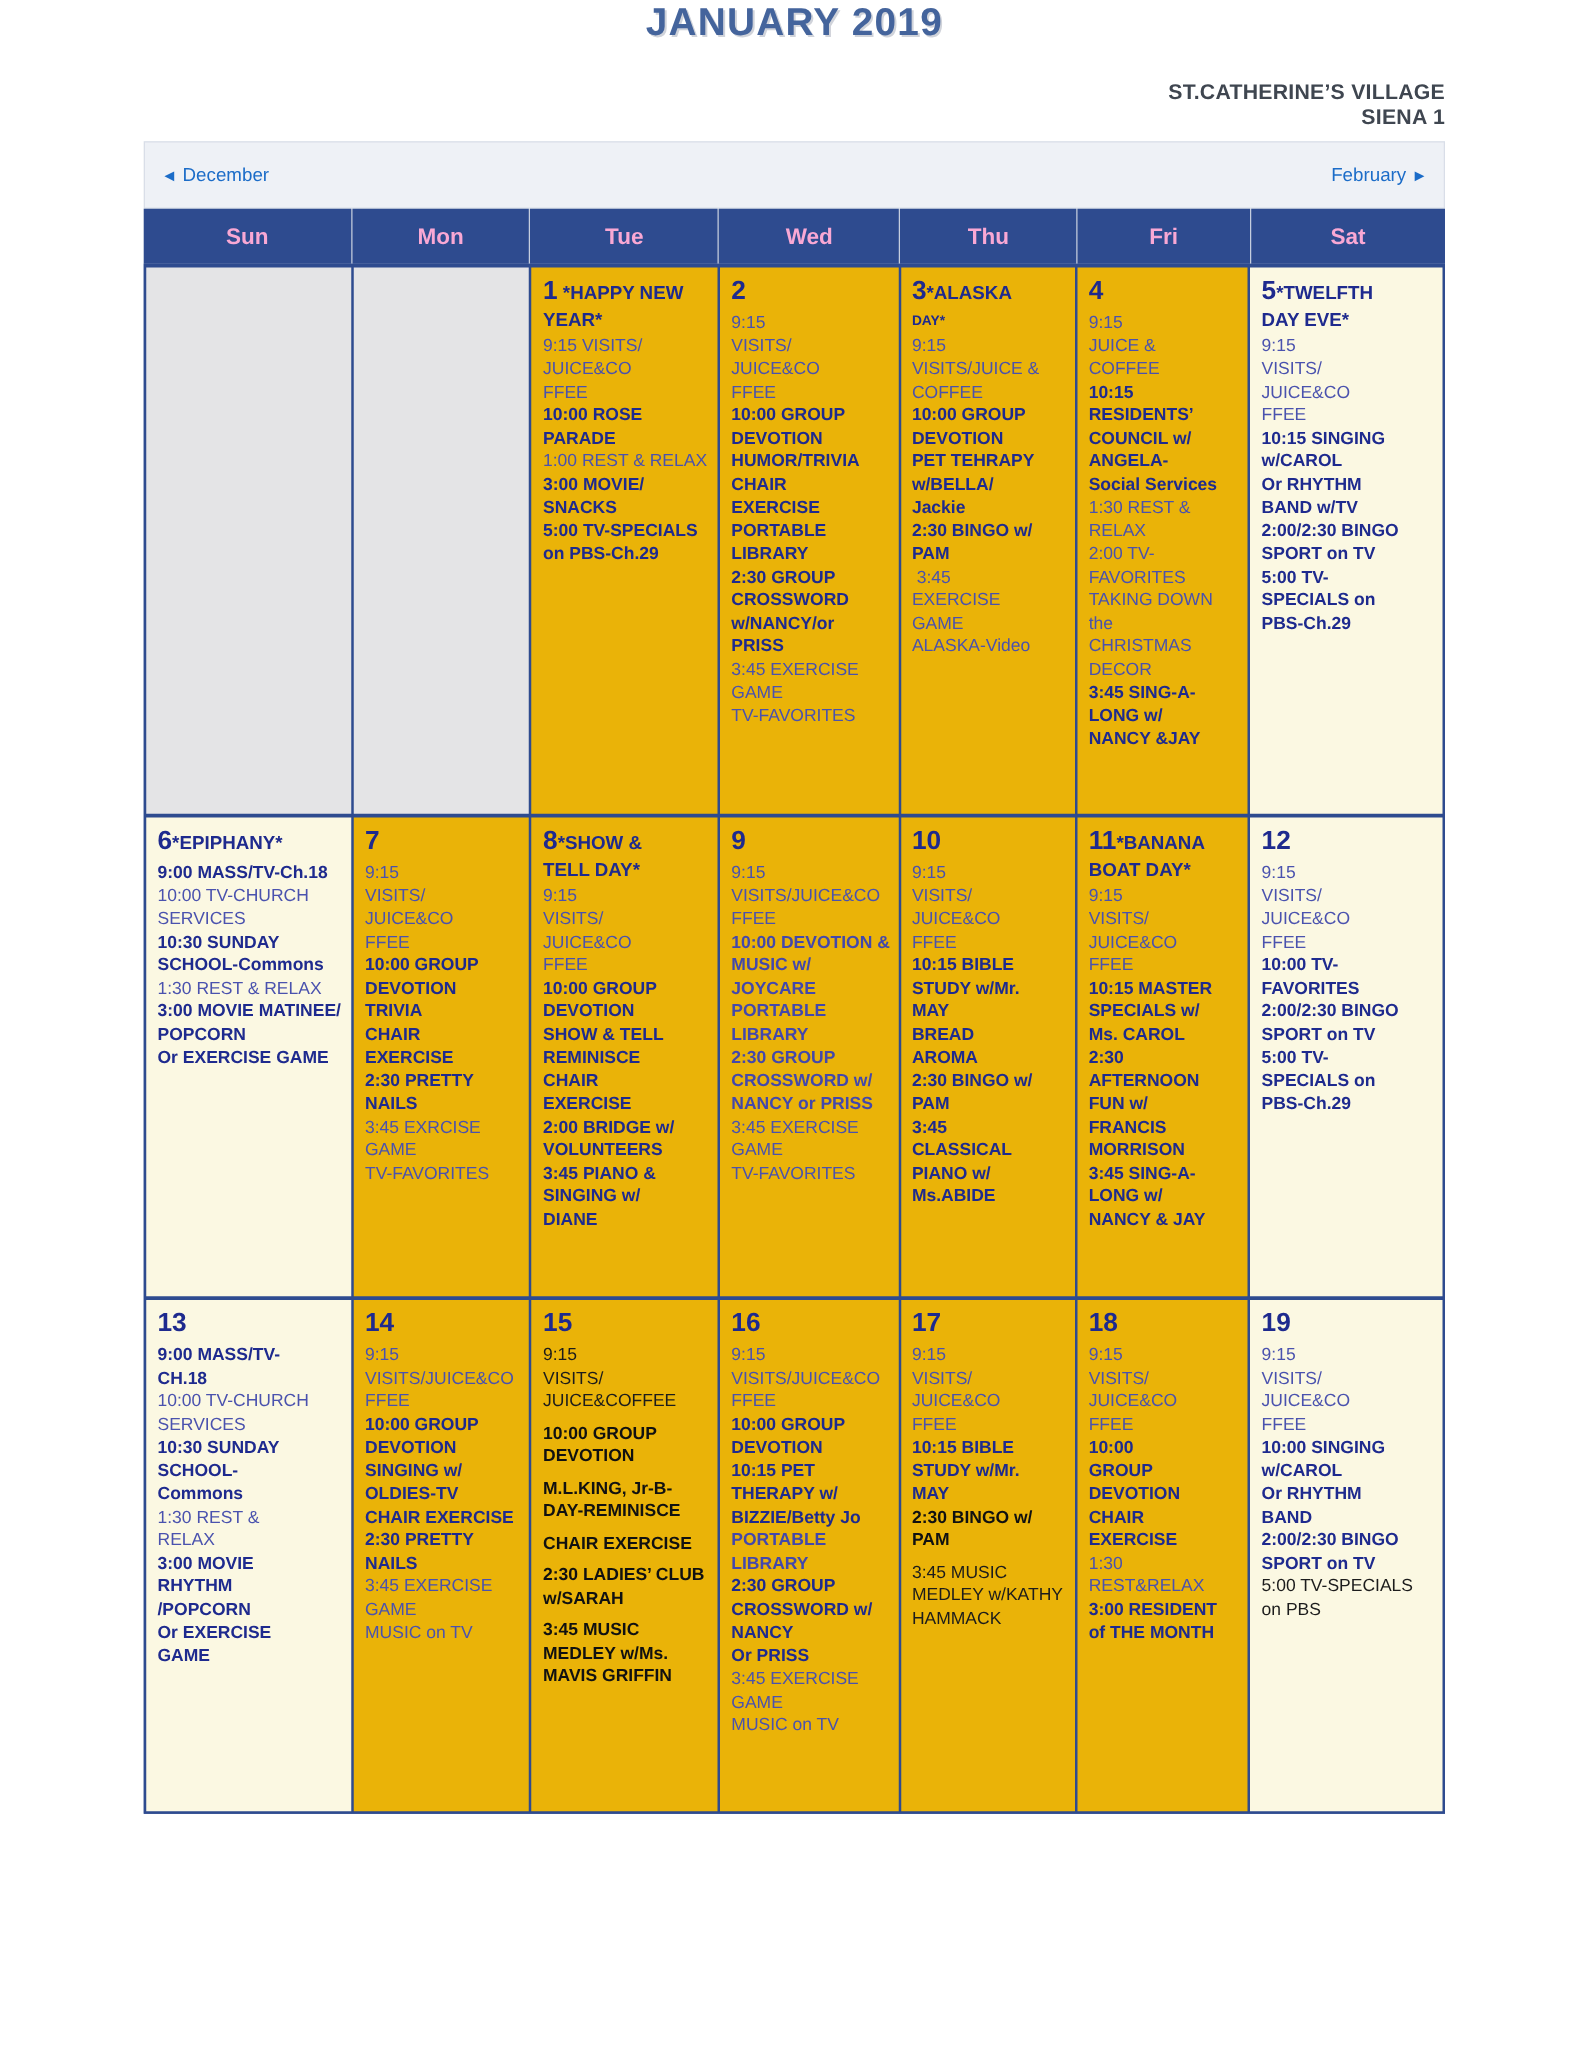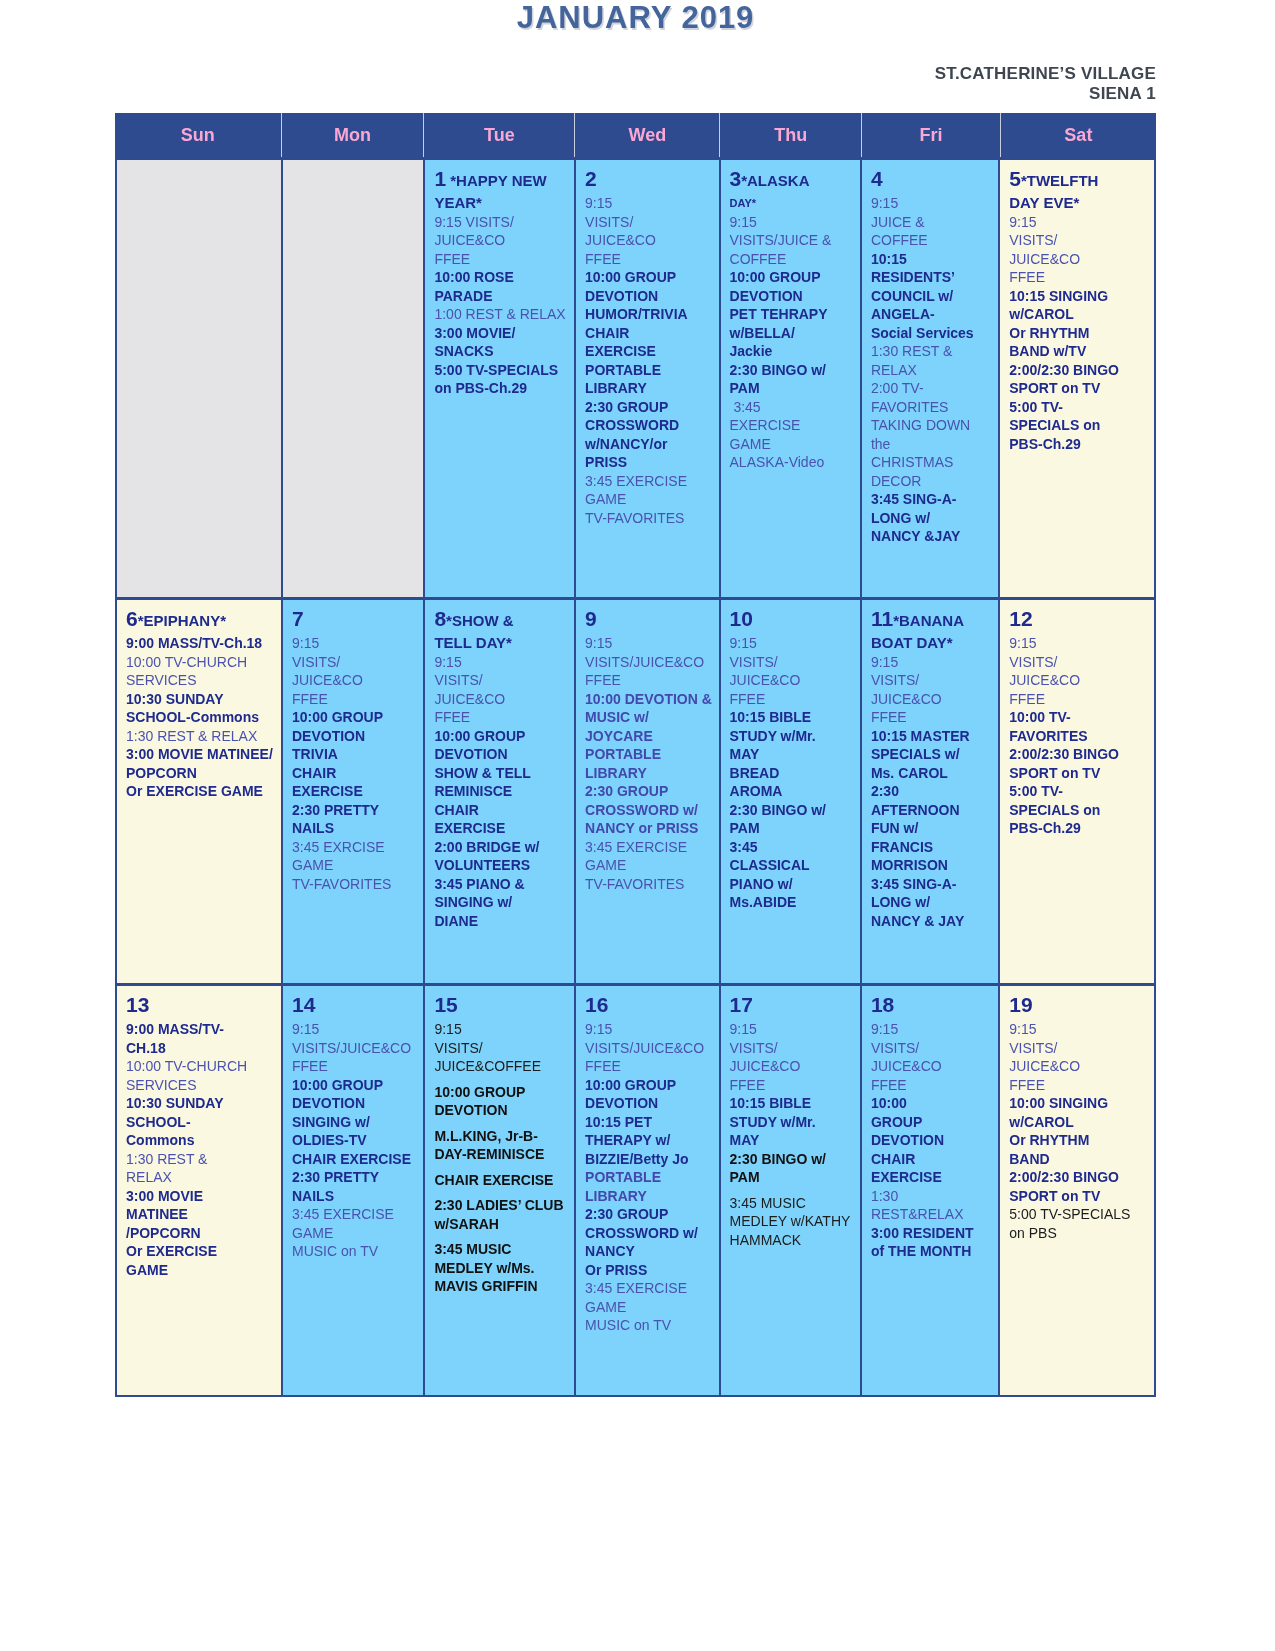--- a/index.html
+++ b/index.html
@@ -44,21 +44,21 @@
   .weekday{
     background:var(--navy);color:#f9a8d4;font-size:18px;font-weight:bold;
     display:flex;align-items:center;justify-content:center;
   }
   .grid{
     display:grid;grid-template-columns:16fr 13.7fr 14.5fr 13.9fr 13.6fr 13.3fr 15fr;
     grid-template-rows:437px 383px 409px;
     column-gap:2px;row-gap:3px;
     background:var(--navy);border:2px solid var(--navy);border-top-width:3px;
   }
-  .cell{background:#7dd3fc;overflow:hidden;padding:7px 4px 4px 9px;}
+  .cell{background:#eab308;overflow:hidden;padding:7px 4px 4px 9px;}
   .cell.bg-cream{background:var(--cream);}
   .cell.bg-gray{background:var(--gray);}
   .dayhead{margin-bottom:1px;line-height:24px;}
   .num{font-size:21px;font-weight:bold;color:var(--bold-navy);}
   .ttl{font-size:15px;font-weight:bold;color:var(--bold-navy);}
   .line{font-size:14px;line-height:18.5px;white-space:nowrap;}
   .s-r{color:var(--slate);}
   .s-b{color:var(--bold-navy);font-weight:bold;}
   .s-rb{color:#4348ac;font-weight:bold;}
   .s-bk{color:#1c1c1c;}
@@ -69,20 +69,24 @@
 <body>
 
 <div class="content">
   <div class="title">JANUARY 2019</div>
 
   <div class="fac-row">
     <span>ST.CATHERINE’S VILLAGE</span>
     <span>SIENA 1</span>
   </div>
 
+  <div class="navbar">
+    <a class="navlink"><span class="arrow">◄</span> <span>December</span></a>
+    <a class="navlink"><span>February</span> <span class="arrow">►</span></a>
+  </div>
 
   <div class="weekdays" id="weekdays">
       <div class="weekday">Sun</div>
       <div class="weekday">Mon</div>
       <div class="weekday">Tue</div>
       <div class="weekday">Wed</div>
       <div class="weekday">Thu</div>
       <div class="weekday">Fri</div>
       <div class="weekday">Sat</div>
     </div>
@@ -303,21 +307,21 @@
         <div class="line s-b">9:00 MASS/TV-</div>
         <div class="line s-b">CH.18</div>
         <div class="line s-r">10:00 TV-CHURCH</div>
         <div class="line s-r">SERVICES</div>
         <div class="line s-b">10:30 SUNDAY</div>
         <div class="line s-b">SCHOOL-</div>
         <div class="line s-b">Commons</div>
         <div class="line s-r">1:30 REST &amp;</div>
         <div class="line s-r">RELAX</div>
         <div class="line s-b">3:00 MOVIE</div>
-        <div class="line s-b">MATINEE</div>
+        <div class="line s-b">RHYTHM</div>
         <div class="line s-b">/POPCORN</div>
         <div class="line s-b">Or EXERCISE</div>
         <div class="line s-b">GAME</div>
       </div>
       <div class="cell bg-white">
         <div class="dayhead"><span class="num">14</span></div>
         <div class="line s-r">9:15</div>
         <div class="line s-r">VISITS/JUICE&amp;CO</div>
         <div class="line s-r">FFEE</div>
         <div class="line s-b">10:00 GROUP</div>

